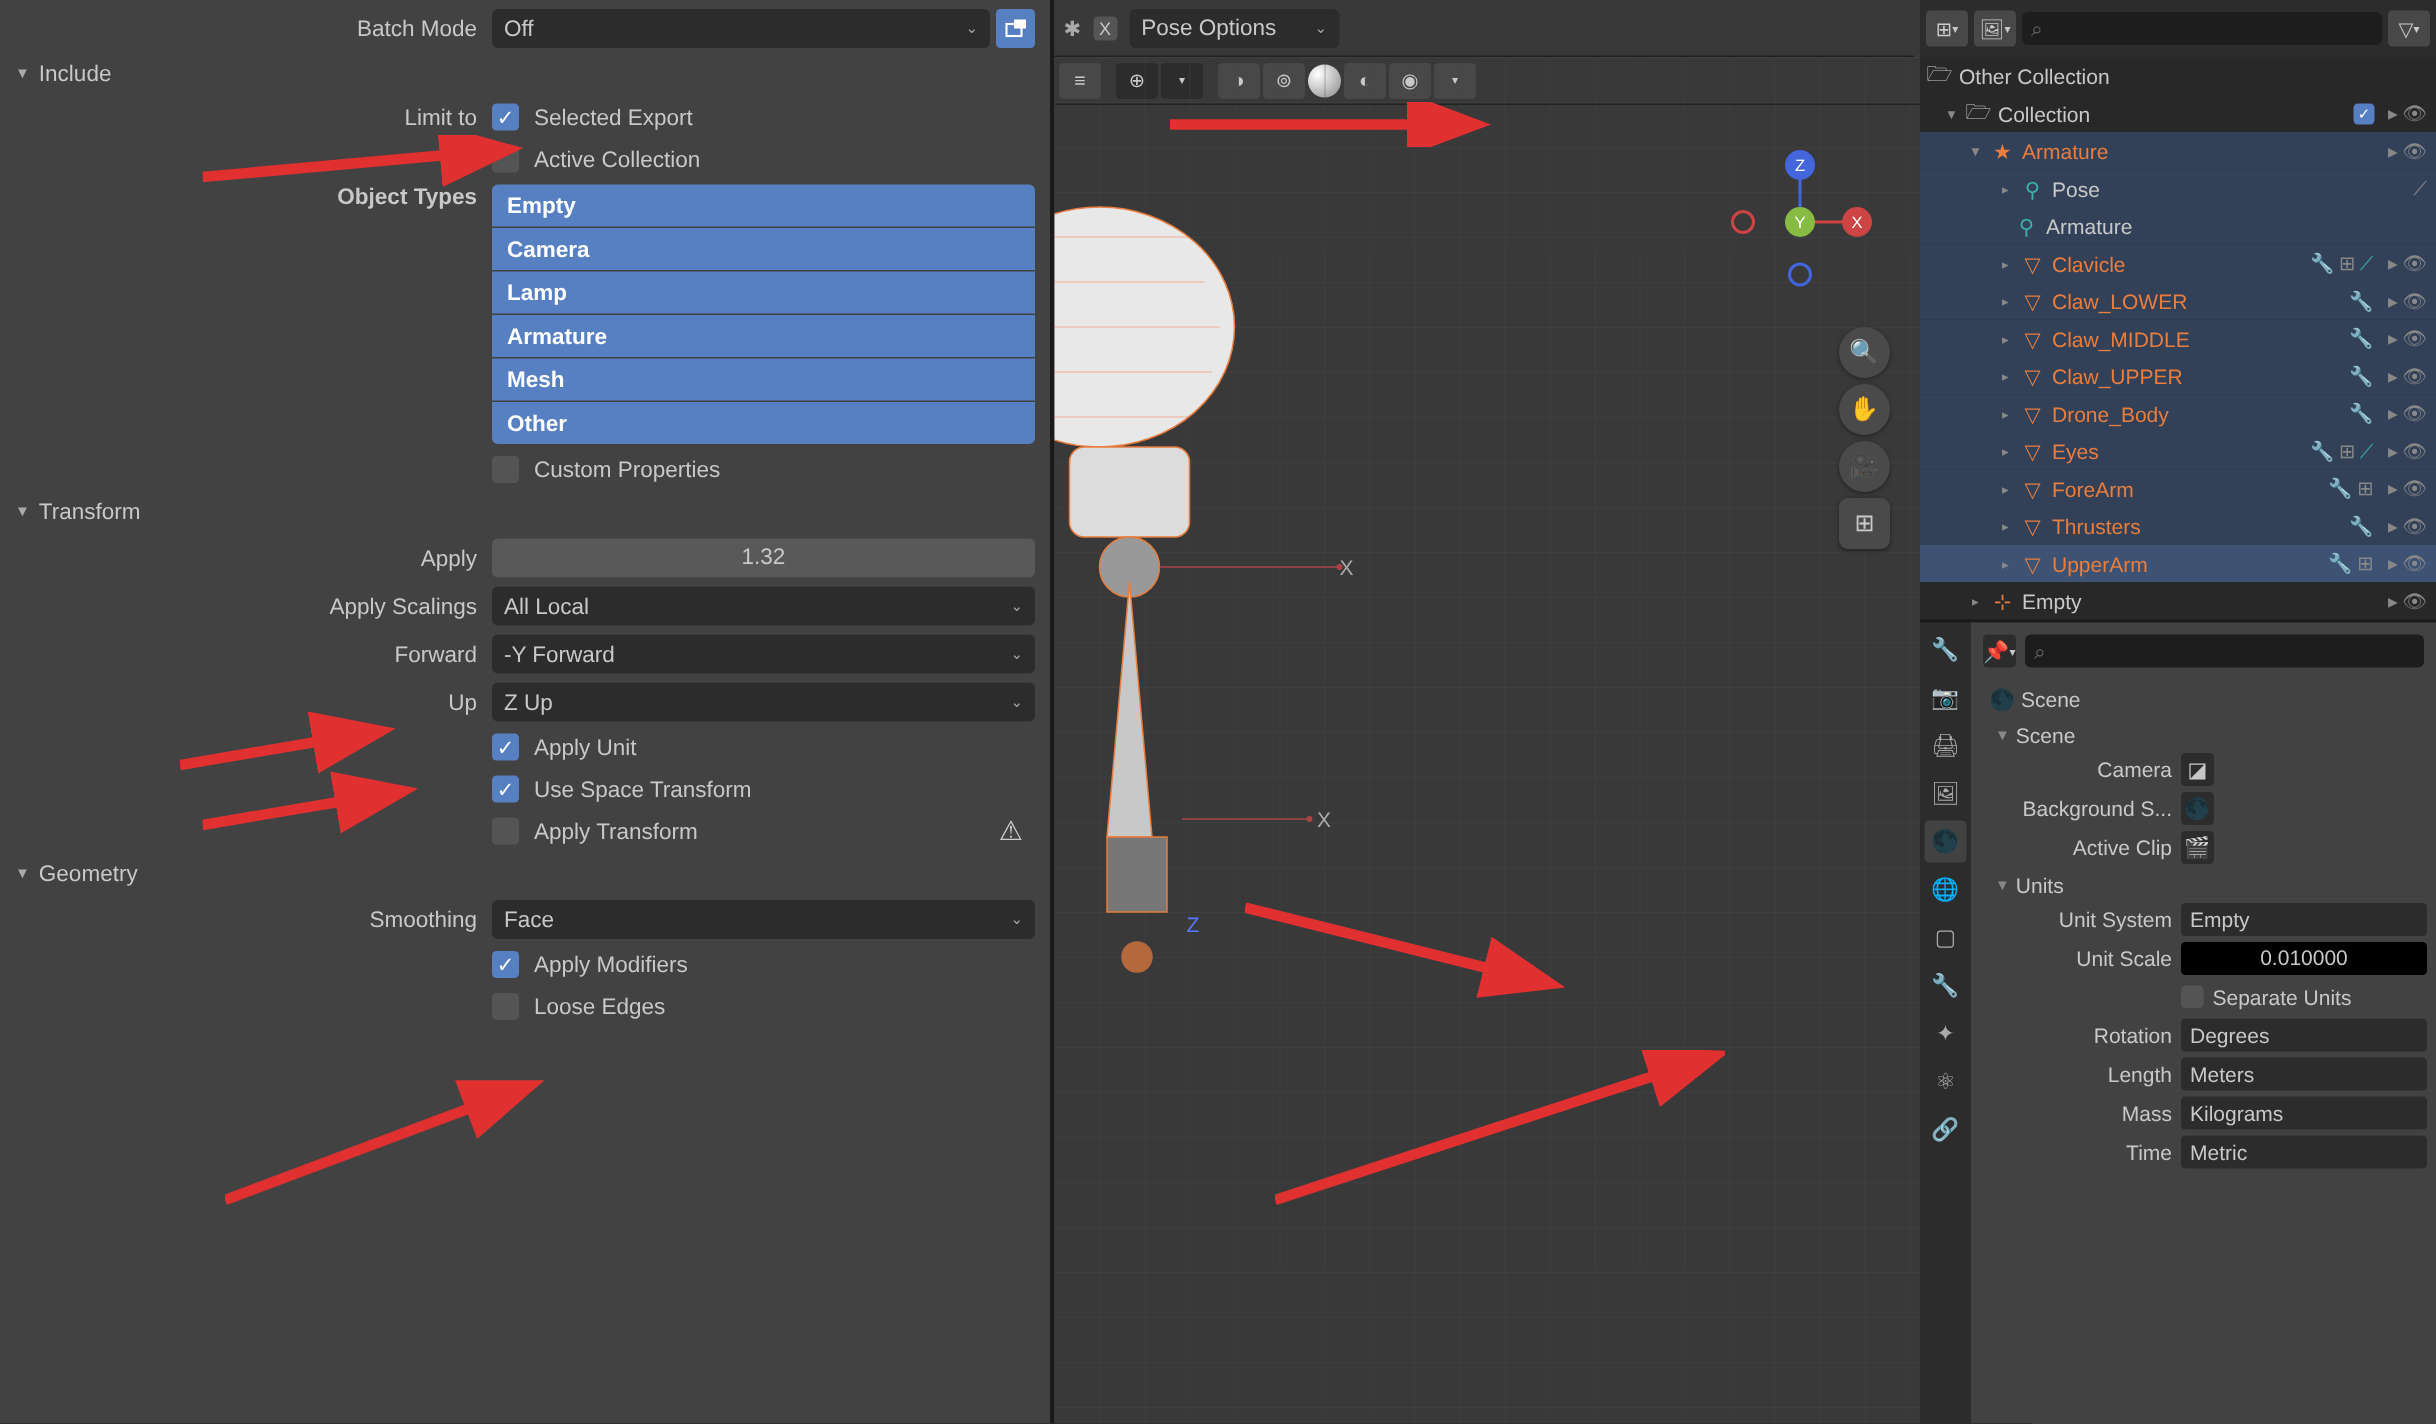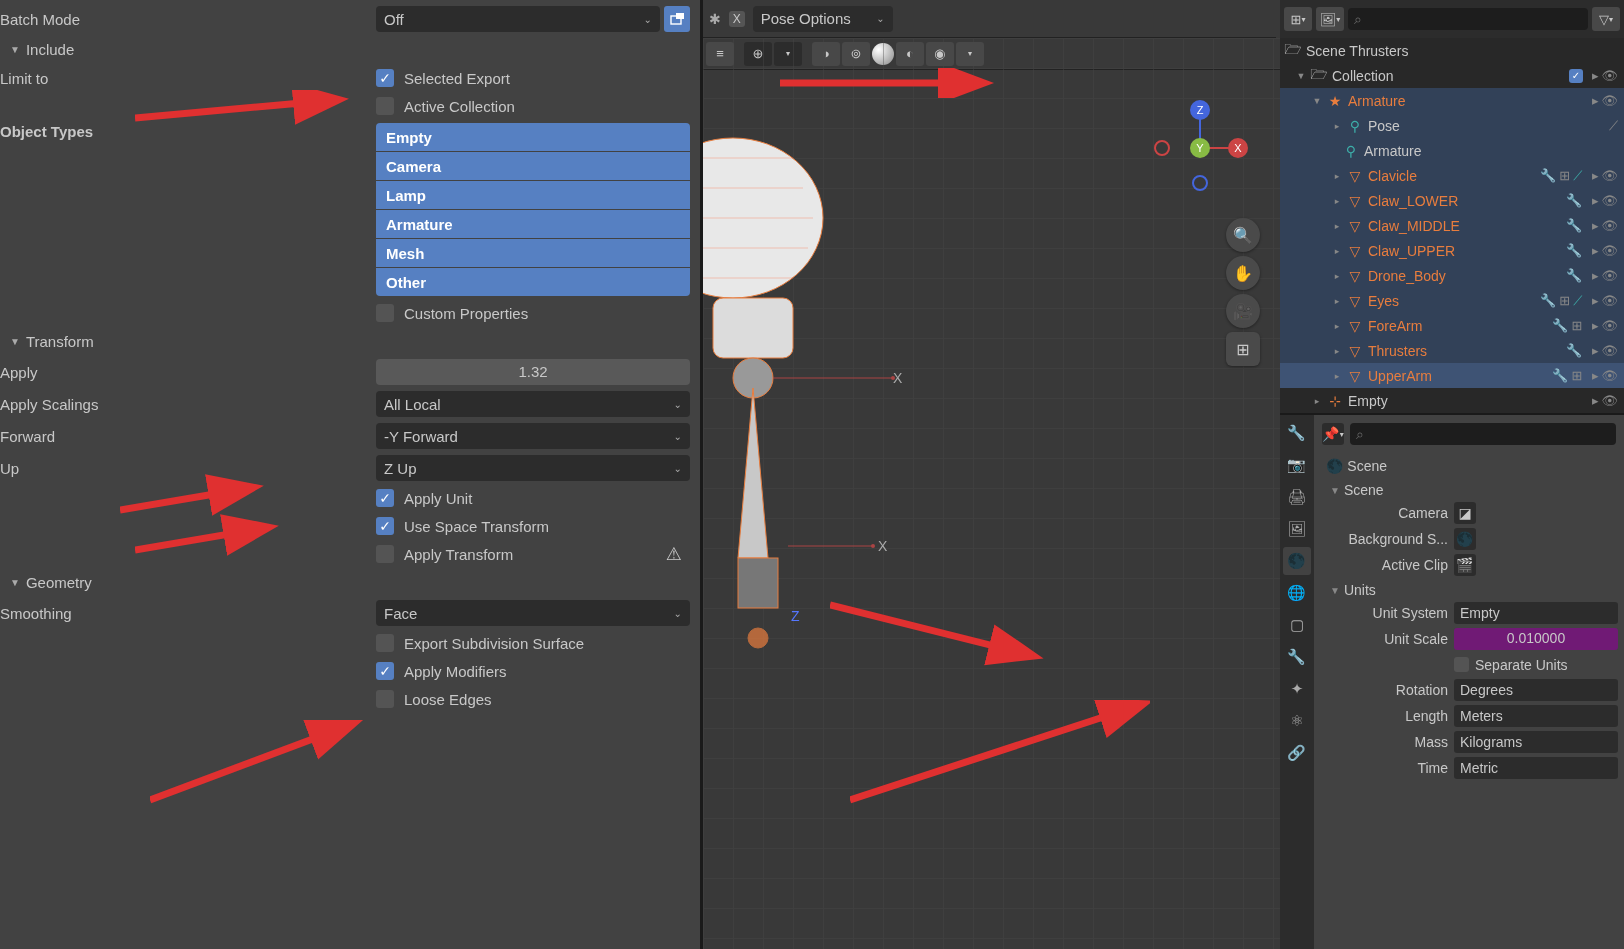--- a/index.html
+++ b/index.html
@@ -5,21 +5,21 @@
 * { margin: 0; padding: 0; box-sizing: border-box; font-family: -apple-system, BlinkMacSystemFont, "Segoe UI", sans-serif; }
 body { background: #1a1a1a; display: flex; height: 949px; width: 1624px; font-size: 14px; color: #c8c8c8; overflow: hidden; }
 
 .panel-left { width: 703px; background: #424242; border-right: 3px solid #1a1a1a; padding: 0; overflow-y: auto; }
 .panel-right { flex: 1; display: flex; flex-direction: column; background: #393939; }
 
 .section-header { display: flex; align-items: center; padding: 6px 10px; background: #424242; cursor: pointer; font-size: 15px; }
 .section-header .tri { font-size: 10px; margin-right: 6px; color: #aaa; }
 
 .row { display: flex; align-items: center; padding: 3px 10px 3px 0; min-height: 28px; }
-.row-label { width: 376px; text-align: left; padding-right: 10px; font-size: 15px; }
+.row-label { width: 328px; text-align: right; padding-right: 10px; font-size: 15px; }
 .row-control { flex: 1; display: flex; align-items: center; gap: 4px; }
 
 .dropdown { background: #2c2c2c; border-radius: 4px; padding: 4px 8px; flex: 1; display: flex; align-items: center; justify-content: space-between; font-size: 15px; height: 26px; }
 .dropdown .chev { font-size: 10px; color: #aaa; }
 
 .num-field { background: #595959; border-radius: 4px; padding: 4px 8px; flex: 1; text-align: center; height: 26px; font-size: 15px; }
 .pref-btn { width: 26px; height: 26px; background: #5680c2; border-radius: 3px; display: flex; align-items: center; justify-content: center; }
 
 .check { width: 18px; height: 18px; border-radius: 3px; margin-right: 6px; display: flex; align-items: center; justify-content: center; font-size: 14px; }
 .check.on { background: #5680c2; color: #fff; }
@@ -72,21 +72,21 @@
 .prop-tabs { width: 34px; background: #2c2c2c; display: flex; flex-direction: column; padding-top: 4px; align-items: center; gap: 4px; }
 .prop-tab { width: 28px; height: 28px; display: flex; align-items: center; justify-content: center; border-radius: 3px; font-size: 15px; color: #aaa; }
 .prop-tab.active { background: #424242; color: #fff; }
 .prop-body { flex: 1; background: #424242; padding: 4px 6px; }
 .prop-header { display: flex; align-items: center; gap: 6px; padding: 4px 2px; margin-bottom: 4px; height: 30px;}
 .prop-search { flex: 1; background: #1d1d1d; border-radius: 4px; height: 22px; padding: 0 6px; display:flex; align-items:center;}
 .prop-row { display: flex; align-items: center; padding: 2px 0; min-height: 25px; }
 .prop-label { width: 134px; text-align: right; padding-right: 6px; font-size: 14px; }
 .prop-val { flex: 1; }
 .prop-field { background: #2c2c2c; border-radius: 3px; padding: 2px 6px; height: 22px; font-size: 14px; display: flex; align-items: center;}
-.prop-num { background: #701a75; border-radius: 3px; padding: 2px 6px; height: 22px; font-size: 14px; text-align: center; }
+.prop-num { background: #000000; border-radius: 3px; padding: 2px 6px; height: 22px; font-size: 14px; text-align: center; }
 .prop-section { padding: 4px 0 2px 10px; font-size: 14px; display:flex; align-items:center; }
 .iconbtn { width:22px; height:22px; background:#2c2c2c; border-radius:3px; display:flex; align-items:center; justify-content:center;}
 
 
 .arrow { position: absolute; pointer-events: none; }
 </style>
 </head>
 <body>
 
 <div class="panel-left">
@@ -215,27 +215,20 @@
       <span>Geometry</span>
   </div>
 
   <div class="row">
     <div class="row-label">Smoothing</div>
     <div class="row-control">
       <div class="dropdown">
         <span>Face</span>
           <span class="chev">⌄</span>
       </div>
-    </div>
-  </div>
-  <div class="row">
-    <div class="row-label"></div>
-    <div class="row-control">
-      <span class="check off"></span>
-      <span class="check-label">Export Subdivision Surface</span>
     </div>
   </div>
   <div class="row">
     <div class="row-label"></div>
     <div class="row-control">
       <span class="check on">✓</span>
       <span class="check-label">Apply Modifiers</span>
     </div>
   </div>
   <div class="row">
@@ -337,21 +330,21 @@
         <div class="tool-btn">✋</div>
         <div class="tool-btn">🎥</div>
         <div class="tool-btn sq">⊞</div>
       </div>
     </div>
 
     <div class="outliner">
       <div class="tree">
         <div class="tree-row" style="padding-left:4px;">
           <span class="ico">🗁</span>
-          <span class="name">Scene Thrusters</span>
+          <span class="name">Other Collection</span>
         </div>
         <div class="tree-row" style="padding-left:16px;">
           <span class="exp">▼</span>
           <span class="ico">🗁</span>
           <span class="name">Collection</span>
           <span class="ricons">
               <span class="check on" style="width:14px;height:14px;font-size:10px;">✓</span> 
               <span>▸</span> 
               <span>👁</span>
             </span>

